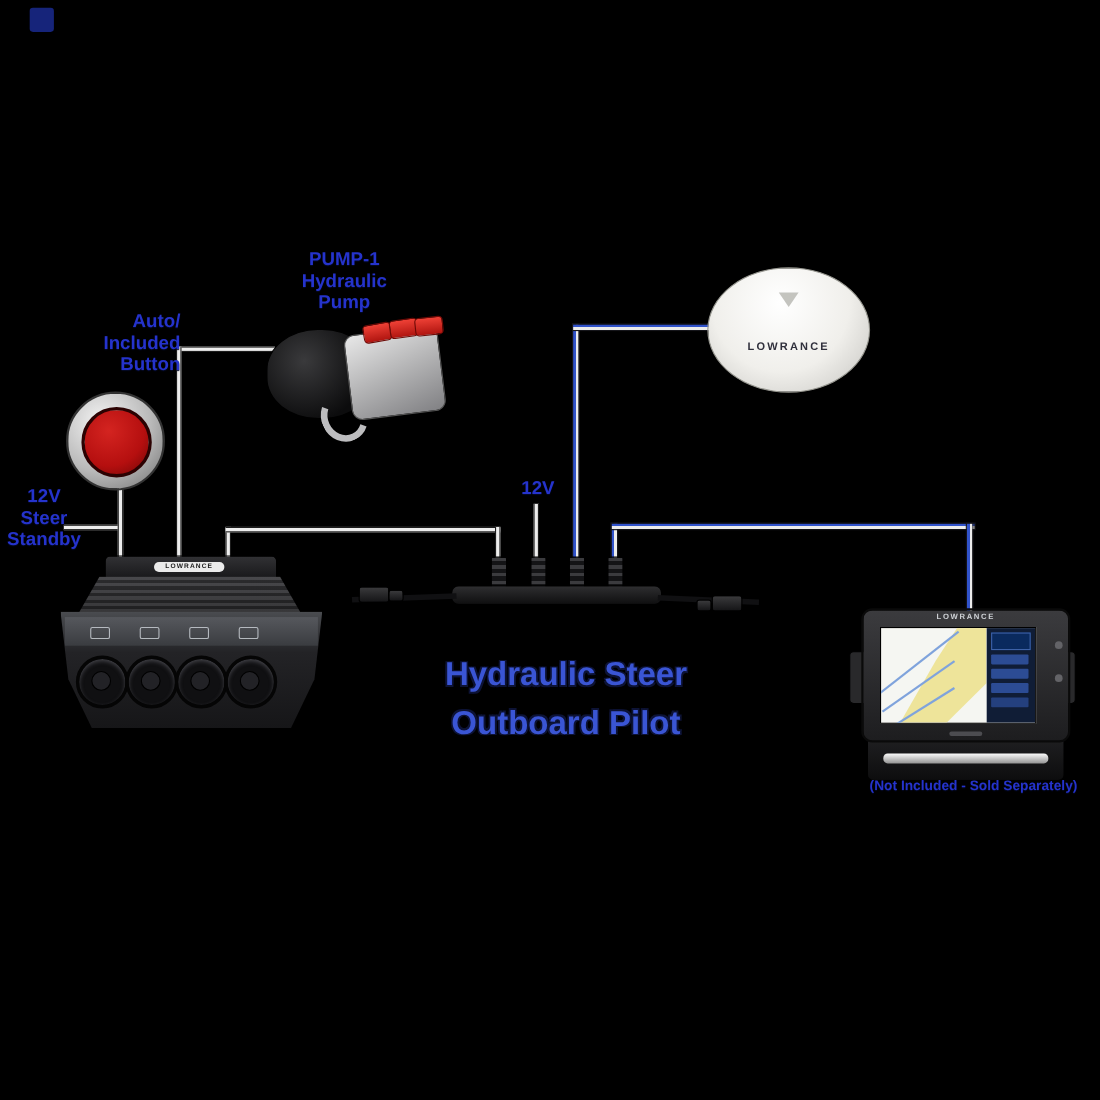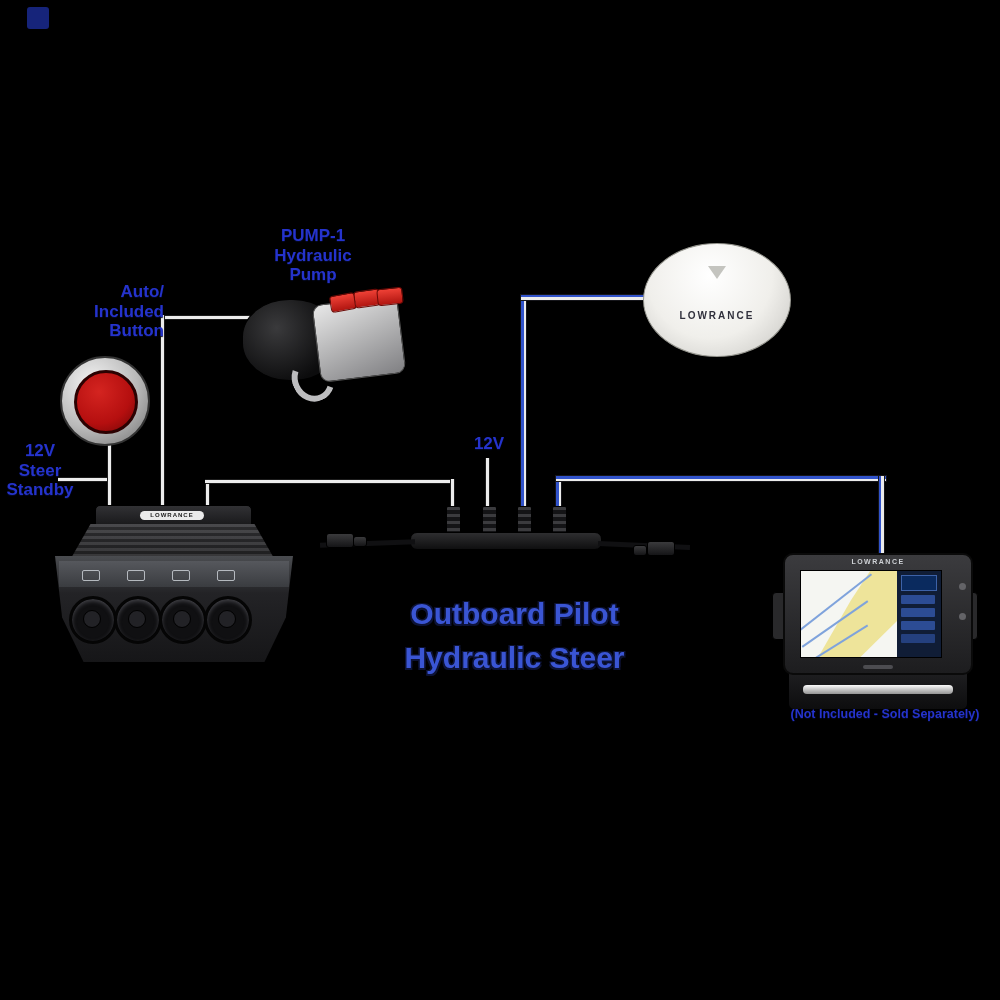--- a/index.html
+++ b/index.html
@@ -211,17 +211,17 @@
     </div>
     <div class="disp-btn" style="top:28px;"></div>
     <div class="disp-btn" style="top:58px;"></div>
     <div class="disp-bottombar"></div>
   </div>
   <div class="lbl caption" style="left:775px;top:707px;width:220px;">
     <span>(Not Included - Sold Separately)</span>
   </div>
 
   <div class="title" style="left:332px;top:592px;width:365px;">
+    <span>Hydraulic Steer</span>
     <span>Outboard Pilot</span>
-    <span>Hydraulic Steer</span>
   </div>
 
 </div>
 
 </body></html>

